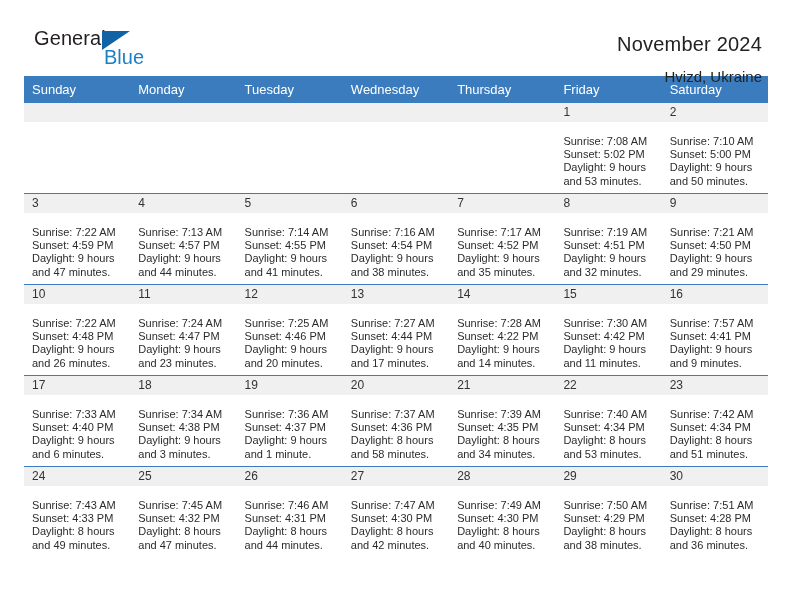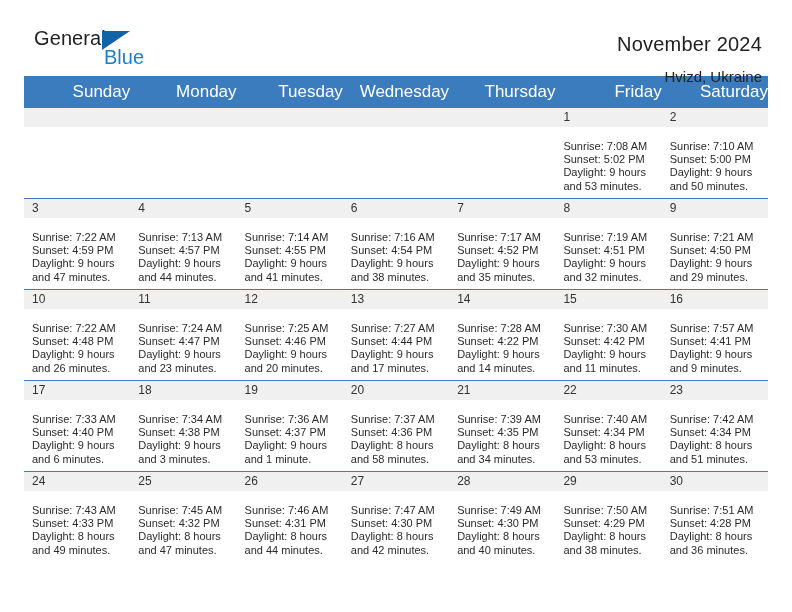--- a/index.html
+++ b/index.html
@@ -83,23 +83,23 @@
 
   
   .calendar {
     width: 744px;
     border-collapse: collapse;
     table-layout: fixed;
   }
   .calendar th {
     background: #3a7cbe;
     color: #ffffff;
-    font-size: 17px;
+    font-size: 13px;
     font-weight: normal;
-    text-align: right;
+    text-align: left;
     padding: 6px 0 6px 8px;
     height: 20px;
     box-sizing: border-box;
     margin-left: 42px;
   }
   .calendar td {
     vertical-align: top;
     padding: 0;
     border-top: 1.5px solid #3a7cbe;
     height: 90px;

